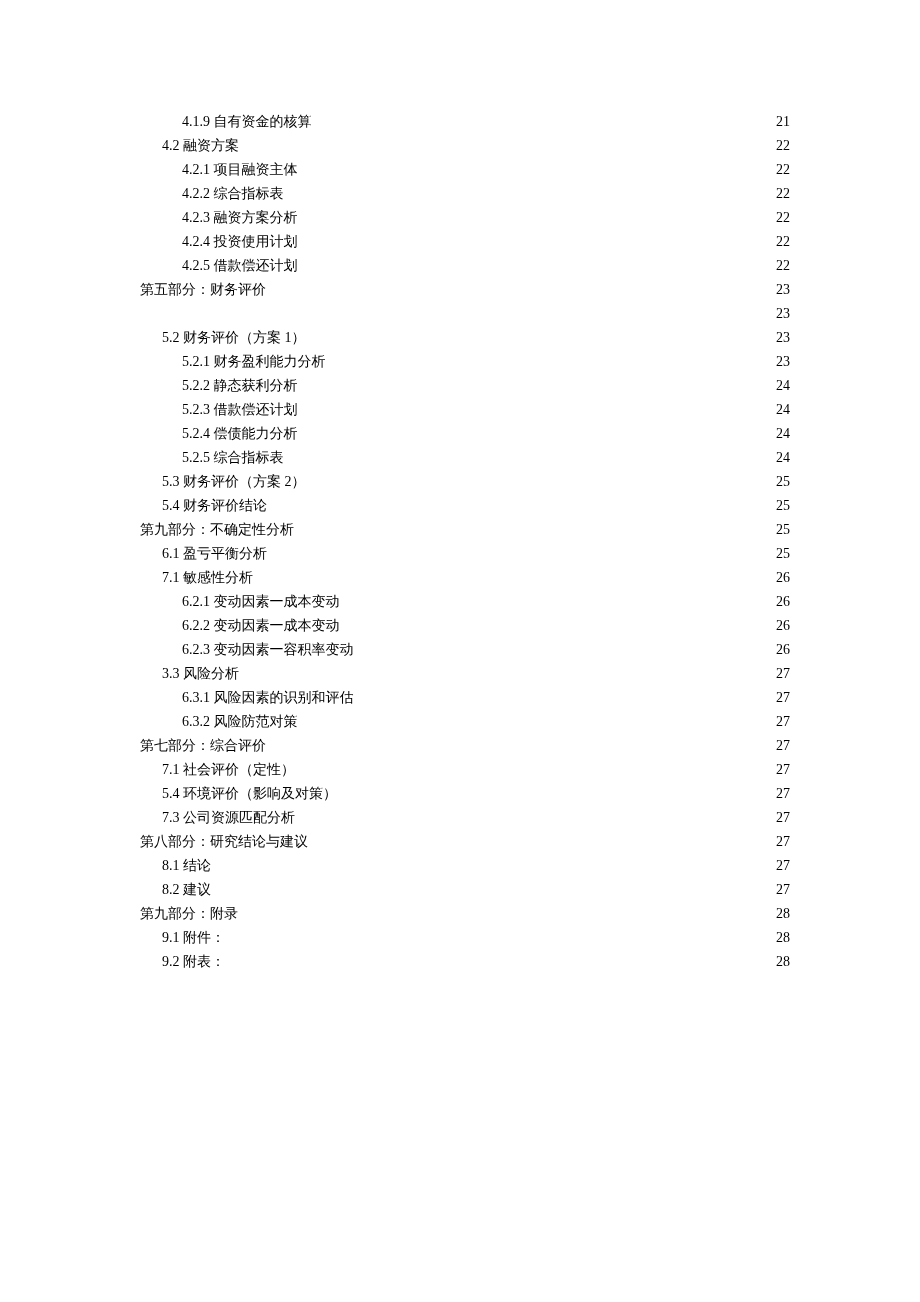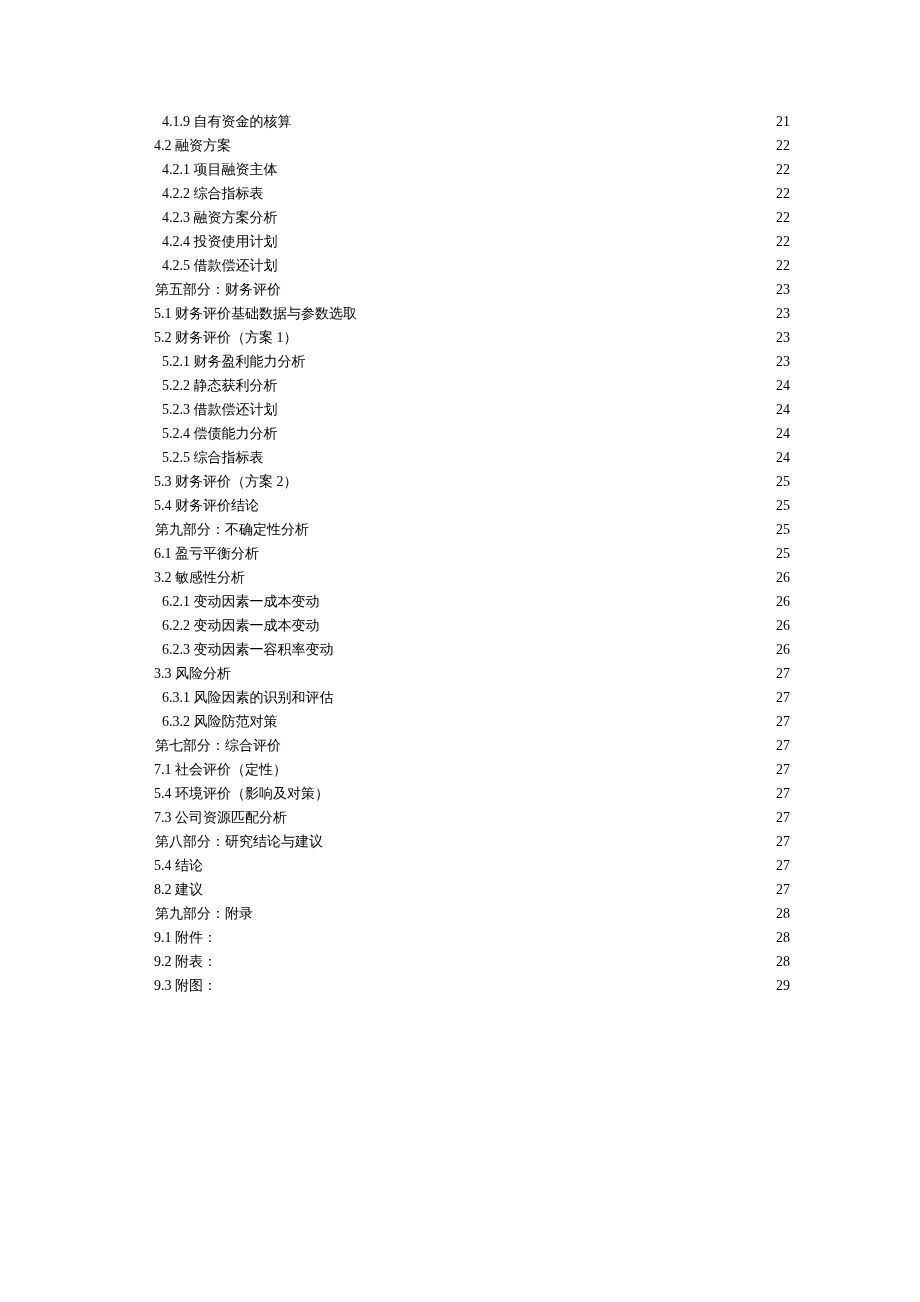--- a/index.html
+++ b/index.html
@@ -14,23 +14,23 @@
     .page {
       padding: 110px 130px 60px 138px;
       box-sizing: border-box;
     }
     .toc-line {
       display: flex;
       align-items: baseline;
       line-height: 24px;
       white-space: nowrap;
     }
-    .toc-line.level-0 { margin-left: 17px; }
-    .toc-line.level-1 { margin-left: 16px; }
-    .toc-line.level-2 { margin-left: 24px; }
+    .toc-line.level-0 { margin-left: 2px; }
+    .toc-line.level-1 { margin-left: 24px; }
+    .toc-line.level-2 { margin-left: 44px; }
     .toc-title {
       flex: 0 0 auto;
     }
     .toc-dots {
       flex: 1 1 auto;
       overflow: hidden;
       position: relative;
       margin: 0 2px;
     }
     .toc-dots::after {
@@ -84,21 +84,20 @@
         <span class="toc-title">4.2.5 借款偿还计划</span>
         <span class="toc-dots"></span>
         <span class="toc-page">22</span>
       </div>
       <div class="toc-line level-0">
         <span class="toc-title">第五部分：财务评价</span>
         <span class="toc-dots"></span>
         <span class="toc-page">23</span>
       </div>
       <div class="toc-line level-1">
-        <span class="toc-title">5.1 财务评价基础数据与参数选取</span>
         <span class="toc-dots"></span>
         <span class="toc-page">23</span>
       </div>
       <div class="toc-line level-1">
         <span class="toc-title">5.2 财务评价（方案 1）</span>
         <span class="toc-dots"></span>
         <span class="toc-page">23</span>
       </div>
       <div class="toc-line level-2">
         <span class="toc-title">5.2.1 财务盈利能力分析</span>
@@ -139,21 +138,21 @@
         <span class="toc-title">第九部分：不确定性分析</span>
         <span class="toc-dots"></span>
         <span class="toc-page">25</span>
       </div>
       <div class="toc-line level-1">
         <span class="toc-title">6.1 盈亏平衡分析</span>
         <span class="toc-dots"></span>
         <span class="toc-page">25</span>
       </div>
       <div class="toc-line level-1">
-        <span class="toc-title">3.2 敏感性分析</span>
+        <span class="toc-title">7.1 敏感性分析</span>
         <span class="toc-dots"></span>
         <span class="toc-page">26</span>
       </div>
       <div class="toc-line level-2">
         <span class="toc-title">6.2.1 变动因素一成本变动</span>
         <span class="toc-dots"></span>
         <span class="toc-page">26</span>
       </div>
       <div class="toc-line level-2">
         <span class="toc-title">6.2.2 变动因素一成本变动</span>
@@ -199,21 +198,21 @@
         <span class="toc-title">7.3 公司资源匹配分析</span>
         <span class="toc-dots"></span>
         <span class="toc-page">27</span>
       </div>
       <div class="toc-line level-0">
         <span class="toc-title">第八部分：研究结论与建议</span>
         <span class="toc-dots"></span>
         <span class="toc-page">27</span>
       </div>
       <div class="toc-line level-1">
-        <span class="toc-title">5.4 结论</span>
+        <span class="toc-title">8.1 结论</span>
         <span class="toc-dots"></span>
         <span class="toc-page">27</span>
       </div>
       <div class="toc-line level-1">
         <span class="toc-title">8.2 建议</span>
         <span class="toc-dots"></span>
         <span class="toc-page">27</span>
       </div>
       <div class="toc-line level-0">
         <span class="toc-title">第九部分：附录</span>
@@ -222,20 +221,15 @@
       </div>
       <div class="toc-line level-1">
         <span class="toc-title">9.1 附件：</span>
         <span class="toc-dots"></span>
         <span class="toc-page">28</span>
       </div>
       <div class="toc-line level-1">
         <span class="toc-title">9.2 附表：</span>
         <span class="toc-dots"></span>
         <span class="toc-page">28</span>
-      </div>
-      <div class="toc-line level-1">
-        <span class="toc-title">9.3 附图：</span>
-        <span class="toc-dots"></span>
-        <span class="toc-page">29</span>
       </div>
     </div>
 </div>
 
 </body></html>

